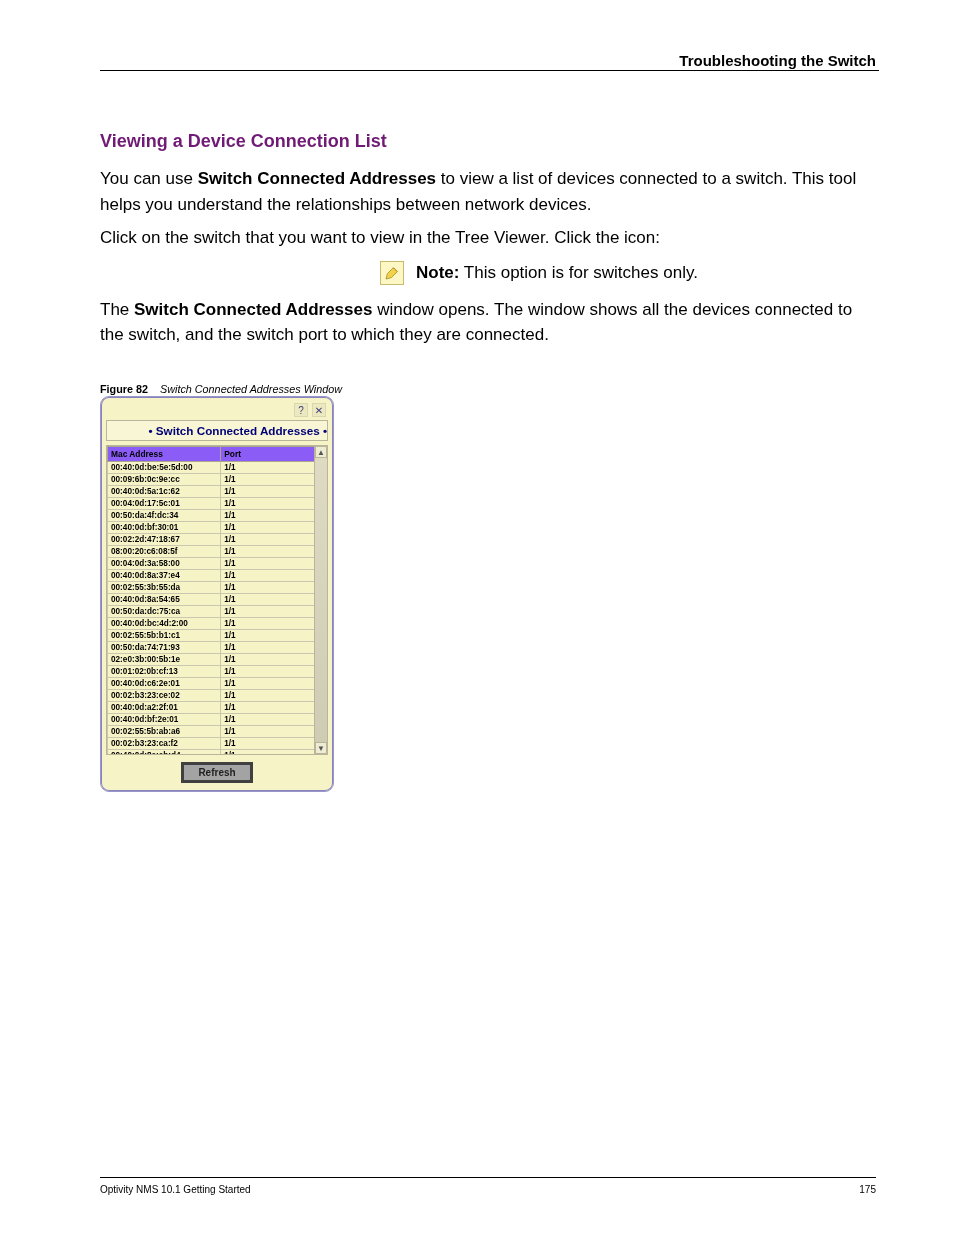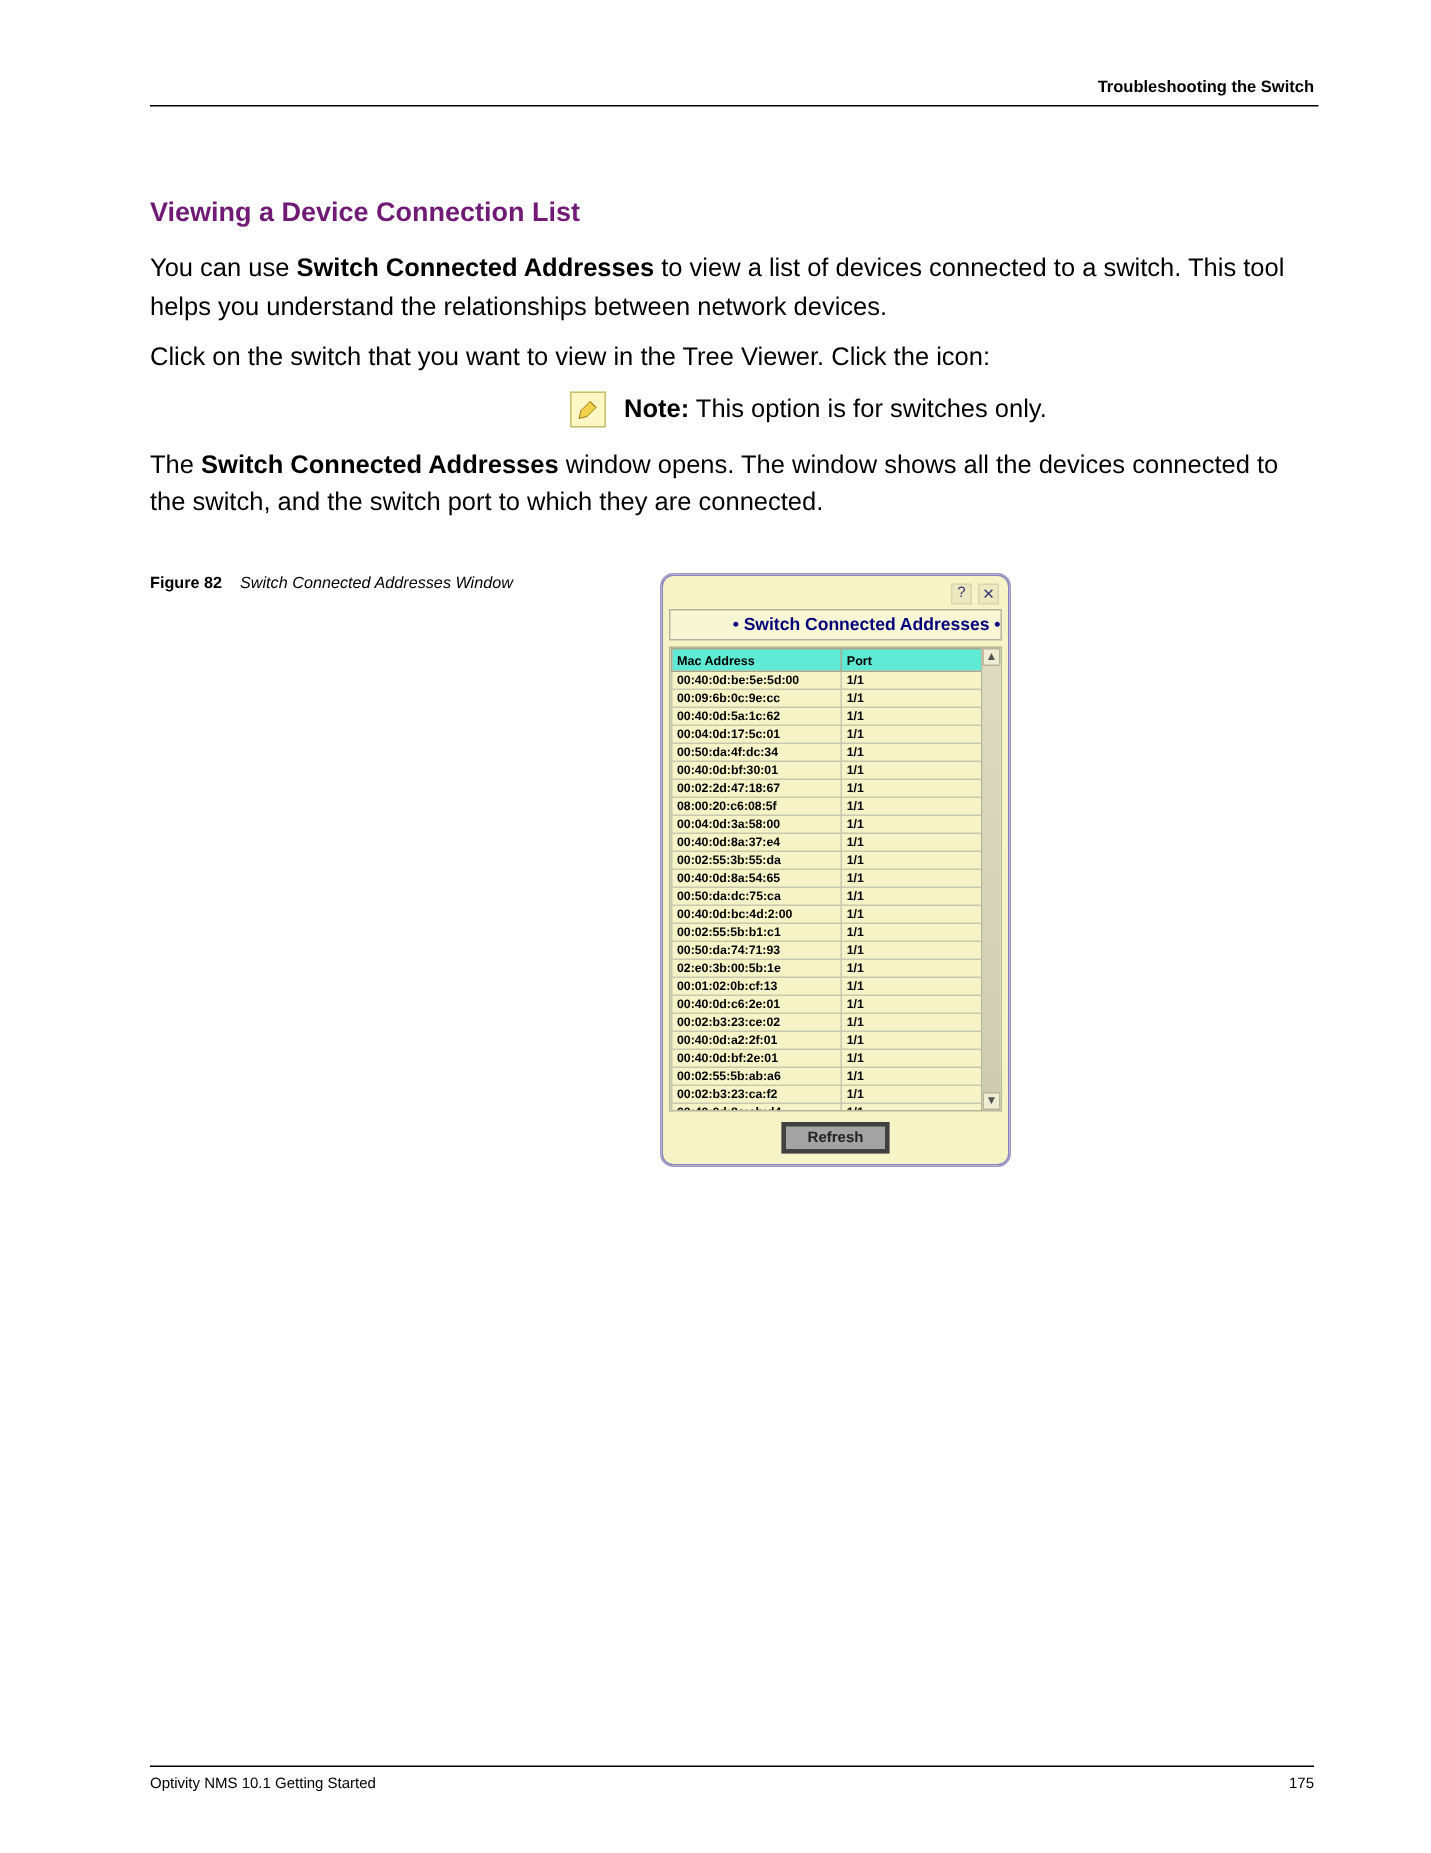--- a/index.html
+++ b/index.html
@@ -18,21 +18,21 @@
   .header-line, .footer-line {
     border: none;
     border-top: 1px solid #000;
     margin: 0;
   }
   .header-line { margin-bottom: 60px; }
   .header-right {
     position: absolute;
     top: 52px;
     right: 78px;
-    font-size: 11px;
+    font-size: 15px;
     font-weight: bold;
     color: #000;
   }
   .section-heading {
     font-size: 18px;
     font-weight: bold;
     color: #701a75;
     margin: 26px 0 14px 0;
   }
   .body-text {
@@ -62,20 +62,21 @@
   .note-icon svg { width: 16px; height: 16px; }
   .note-text {
     font-size: 17px;
     line-height: 1.4;
     color: #000;
   }
 
   .figure-block {
     display: flex;
     margin: 34px 0 0 0;
+    flex-direction: column;
   }
   .figure-caption {
     width: 340px;
     font-size: 10.8px;
     line-height: 1.35;
   }
   .figure-caption .cap-bold { font-weight: bold; }
   .figure-caption .cap-rest { font-style: italic; }
 
   
@@ -118,21 +119,21 @@
     padding: 3px 0;
     margin: 2px 0 4px 0;
   }
   .addr-table {
     width: 100%;
     border-collapse: collapse;
     font-size: 8.2px;
     table-layout: fixed;
   }
   .addr-table th {
-    background: #5eead4;
+    background: #8b5cf6;
     text-align: left;
     padding: 2px 3px;
     border: 1px solid #a9a790;
     font-weight: bold;
     font-size: 8.4px;
   }
   .addr-table td {
     border: 1px solid #c9c7b0;
     padding: 1px 3px;
     font-weight: bold;

